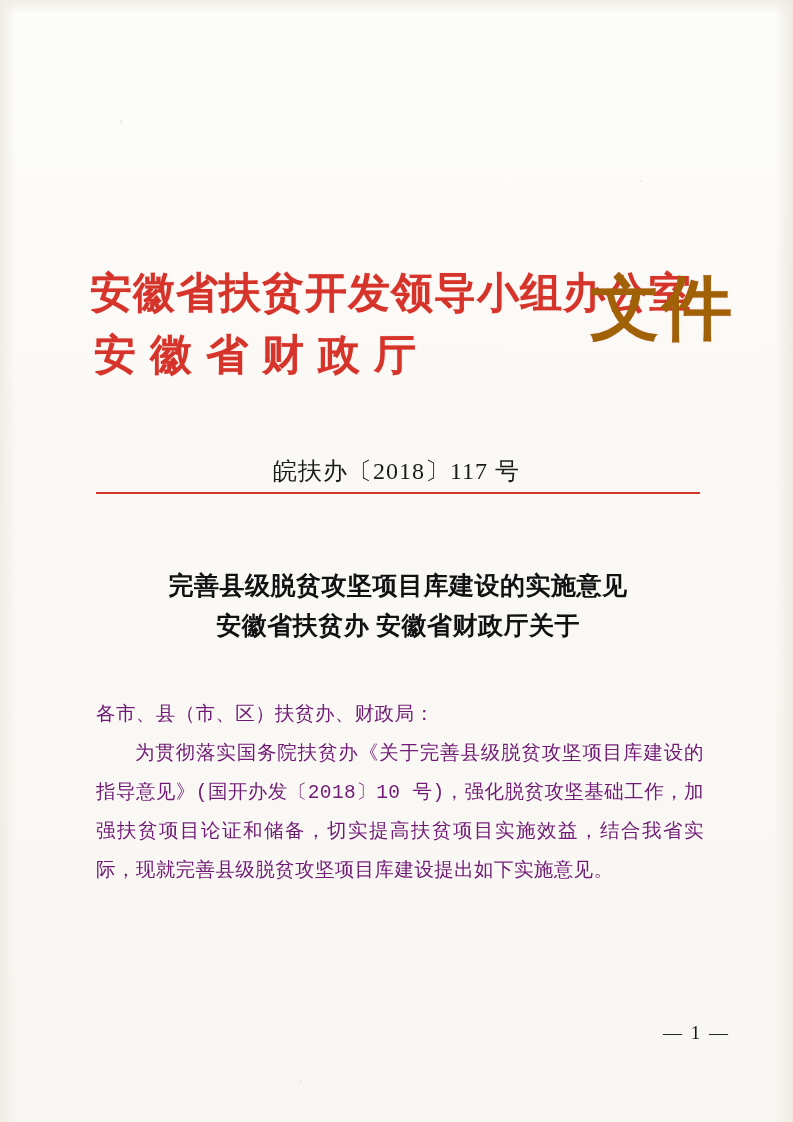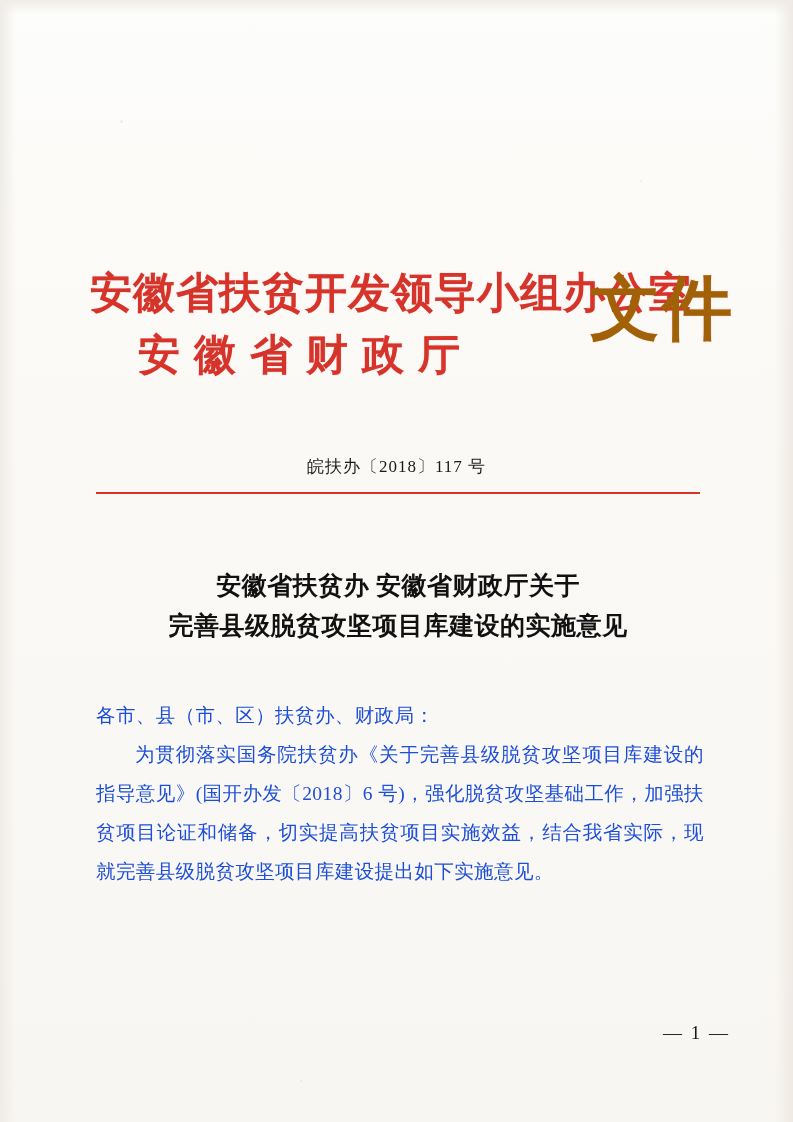--- a/index.html
+++ b/index.html
@@ -70,21 +70,20 @@
     font-weight: bold;
     font-size: 42px;
     line-height: 62px;
     letter-spacing: 1px;
     white-space: nowrap;
     text-shadow: 0 0 1px rgba(214,52,42,0.45);
   }
   .masthead-line.line2 {
     letter-spacing: 14px;
     padding-left: 4px;
-    margin-left: 44px;
   }
   .masthead-wenjian {
     position: absolute;
     left: 500px;
     top: 8px;
     color: #a16207;
     font-family: "Liberation Serif", "DejaVu Serif", serif;
     font-weight: bold;
     font-size: 70px;
     line-height: 78px;
@@ -93,21 +92,21 @@
     text-shadow: 0 0 1px rgba(214,52,42,0.45);
   }
 
   
   .doc-number {
     position: absolute;
     left: 0;
     top: 455px;
     width: 793px;
     text-align: center;
-    font-size: 17px;
+    font-size: 24px;
     letter-spacing: 1px;
     color: #1a1a1a;
     font-family: "Liberation Serif", "DejaVu Serif", serif;
   }
 
   
   .red-rule {
     position: absolute;
     left: 96px;
     top: 492px;
@@ -135,23 +134,23 @@
   }
 
   
   .body-text {
     position: absolute;
     left: 96px;
     top: 696px;
     width: 608px;
     font-size: 19.5px;
     line-height: 39px;
-    color: #1d4ed8;
+    color: #701a75;
     letter-spacing: 0.4px;
-    font-family: Liberation Serif, serif;
+    font-family: Liberation Mono, monospace;
   }
   .body-text p {
     margin: 0;
     text-align: justify;
   }
   .p-indent { text-indent: 2em; }
   .section-heading {
     margin: 0;
     font-weight: bold;
     text-indent: 1em;
@@ -195,27 +194,27 @@
       <div class="masthead-line line2">安徽省财政厅</div>
     </div>
     <div class="masthead-wenjian">文件</div>
   </div>
 
   <div class="doc-number">皖扶办〔2018〕117 号</div>
 
   <div class="red-rule"></div>
 
   <div class="doc-title">
+    <span class="t-line">完善县级脱贫攻坚项目库建设的实施意见</span>
     <span class="t-line">安徽省扶贫办 安徽省财政厅关于</span>
-    <span class="t-line">完善县级脱贫攻坚项目库建设的实施意见</span>
   </div>
 
   <div class="body-text">
     <p>各市、县（市、区）扶贫办、财政局：</p>
-    <p class="p-indent">为贯彻落实国务院扶贫办《关于完善县级脱贫攻坚项目库建设的指导意见》(国开办发〔2018〕6 号)，强化脱贫攻坚基础工作，加强扶贫项目论证和储备，切实提高扶贫项目实施效益，结合我省实际，现就完善县级脱贫攻坚项目库建设提出如下实施意见。</p>
+    <p class="p-indent">为贯彻落实国务院扶贫办《关于完善县级脱贫攻坚项目库建设的指导意见》(国开办发〔2018〕10 号)，强化脱贫攻坚基础工作，加强扶贫项目论证和储备，切实提高扶贫项目实施效益，结合我省实际，现就完善县级脱贫攻坚项目库建设提出如下实施意见。</p>
   </div>
 
   <div class="page-number">— 1 —</div>
 
   <div class="speckle" style="left:120px; top:120px; width:3px; height:3px;"></div>
   <div class="speckle" style="left:640px; top:180px; width:2px; height:2px;"></div>
   <div class="speckle" style="left:300px; top:1080px; width:2px; height:2px;"></div>
 </div>
 
 </body></html>

